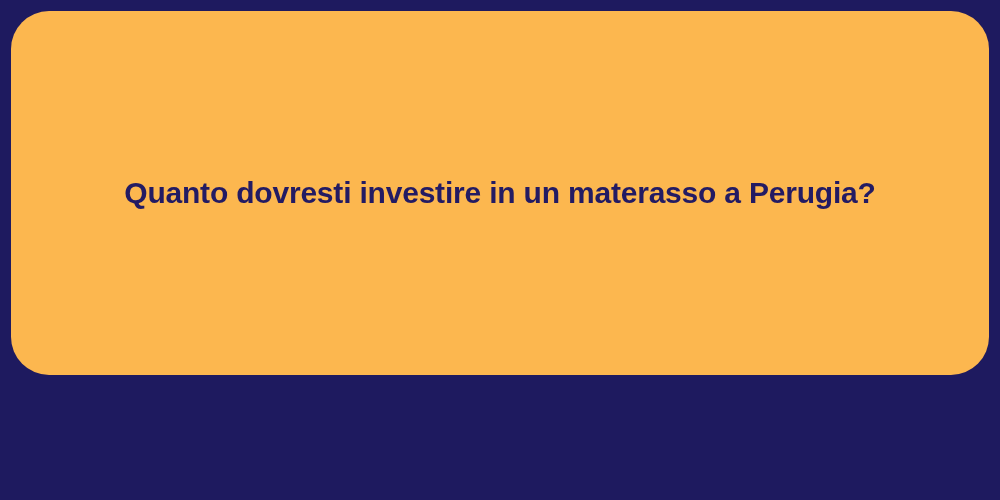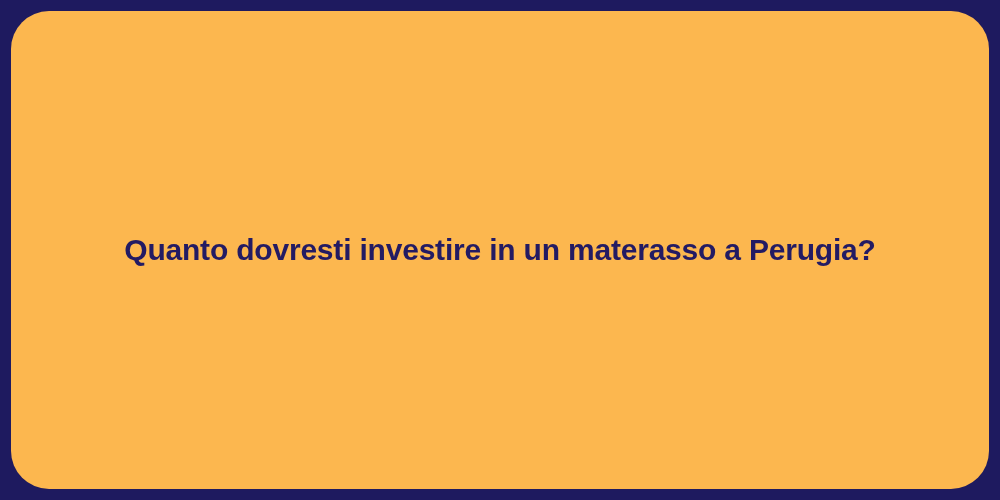--- a/index.html
+++ b/index.html
@@ -20,21 +20,21 @@
     height: 500px;
     background: #1e1a5f;
     box-sizing: border-box;
   }
 
   .card {
     position: absolute;
     left: 11px;
     top: 11px;
     width: 978px;
-    height: 478px;
+    height: 364px;
     background: #fcb74f;
     border-radius: 38px;
     box-sizing: border-box;
     display: flex;
     align-items: center;
     justify-content: center;
     overflow: hidden;
   }
 
   .headline {

